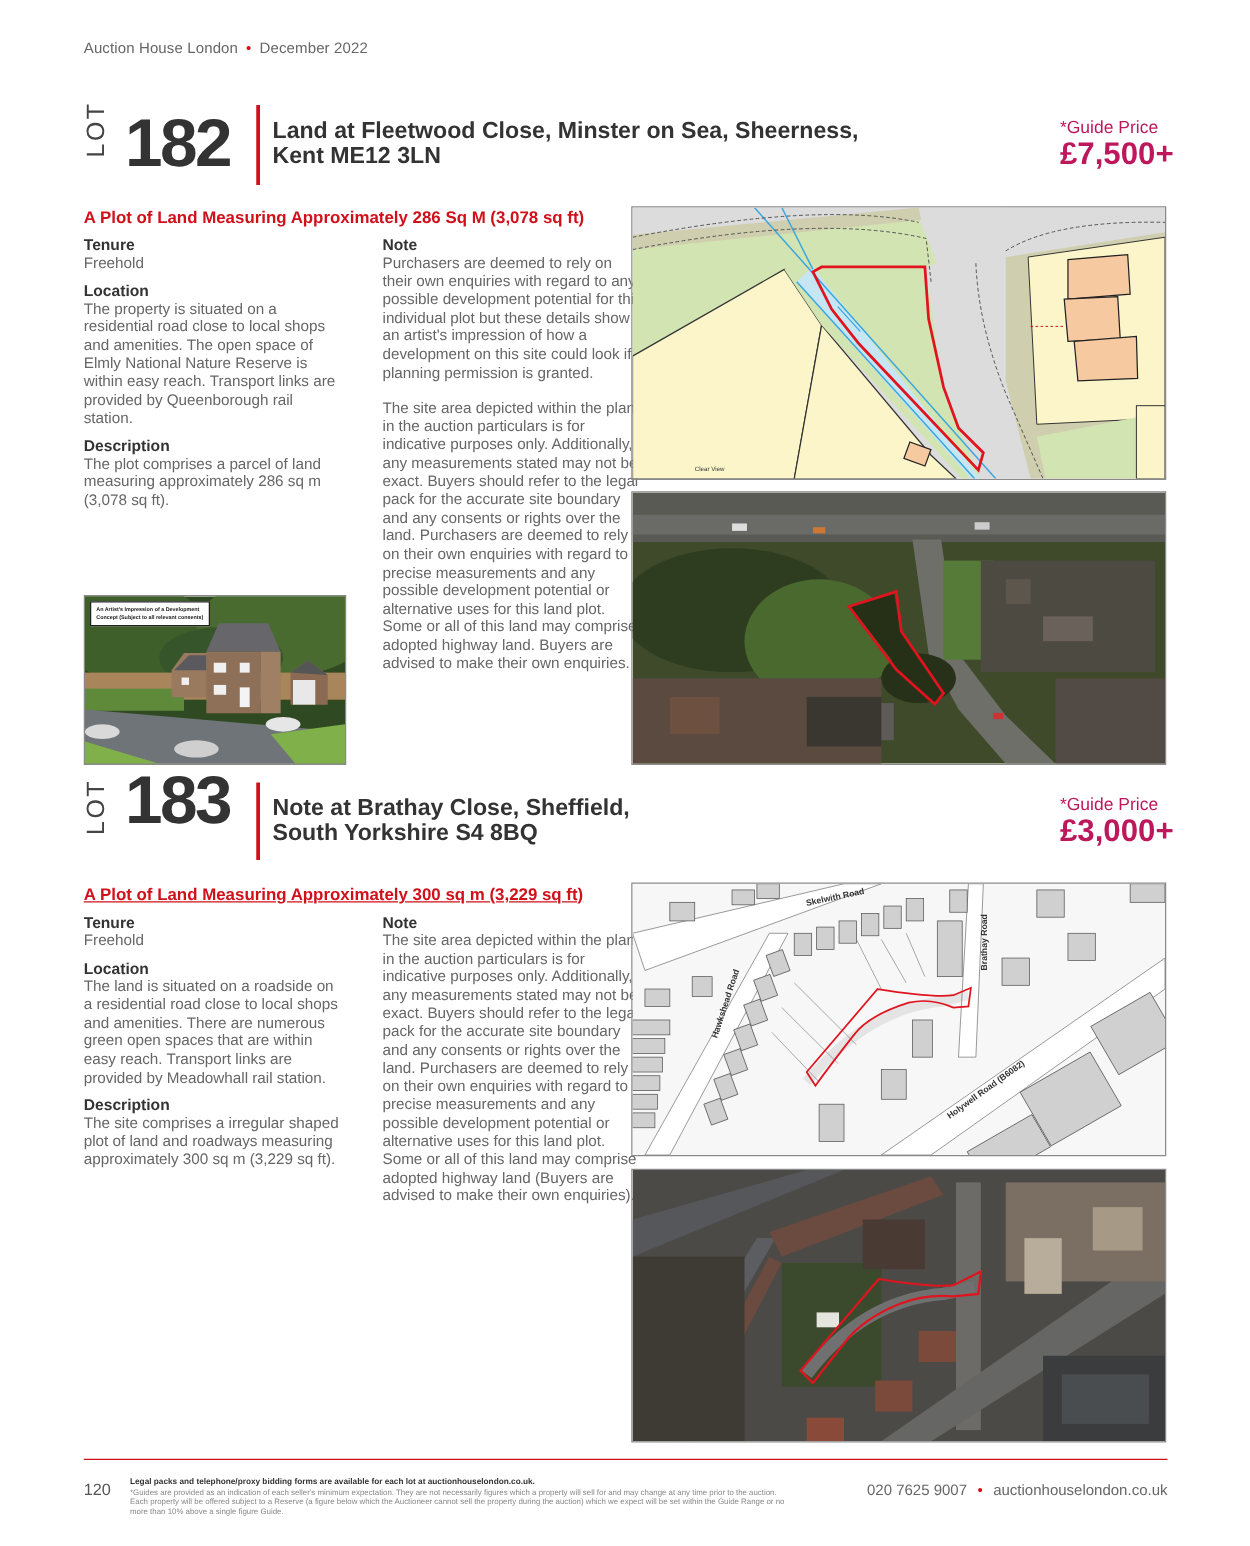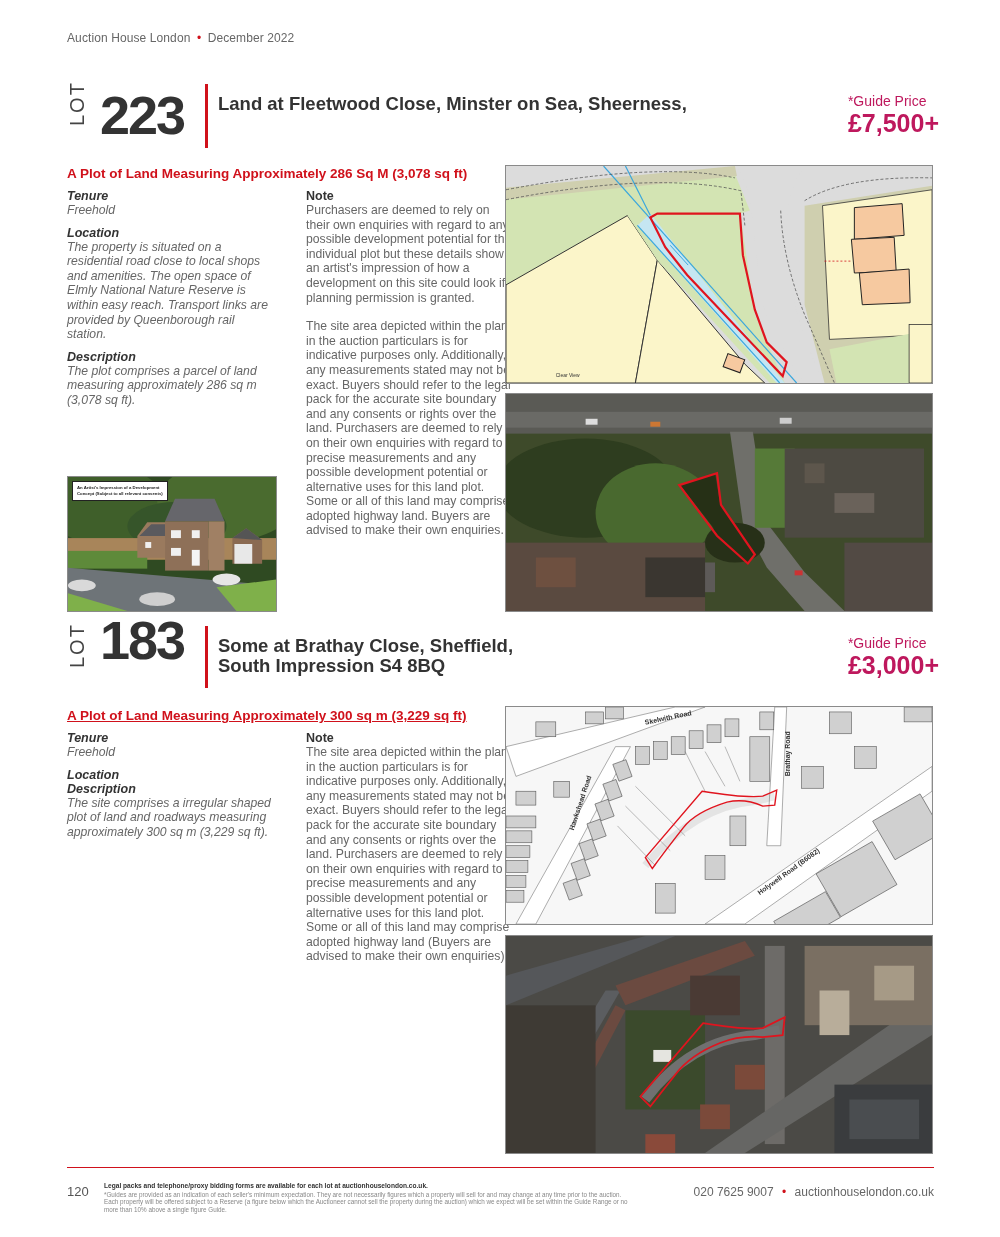--- a/index.html
+++ b/index.html
@@ -17,21 +17,21 @@
   .lot-address { position: absolute; left: 218px; font-family: "Liberation Sans", sans-serif; font-weight: bold; font-size: 18.5px; color: #333; line-height: 20px; }
   .guide { position: absolute; right: 61px; text-align: left; color: #be185d; font-family: "Liberation Sans", sans-serif; }
   .guide .gl { font-size: 14px; line-height: 16px; }
   .guide .gp { font-size: 25px; font-weight: bold; line-height: 28px; }
 
   .plot-title { position: absolute; left: 67px; font-family: "Liberation Sans", sans-serif; font-weight: bold; font-size: 13.5px; color: #d0111b; }
 
   .col { position: absolute; font-family: "Liberation Sans", sans-serif; font-size: 12.2px; line-height: 14.6px; color: #666; }
   .col h4 { font-size: 12.5px; color: #333; font-weight: bold; line-height: 14px; }
   .col p { margin-bottom: 8px; white-space: pre-line; }
-  .col-left { left: 67px; width: 210px; font-style: italic; }
+  .col-left { left: 67px; width: 210px; }
   .col-right { left: 286px; width: 208px; margin-left: 20px; }
 
   .img-box { position: absolute; border: 1px solid #8a8a8a; overflow: hidden; }
   .img-box svg { display: block; width: 100%; height: 100%; }
 
   .caption-box { position: absolute; left: 4px; top: 4px; background: #fff; border: 1px solid #222; font-size: 4.3px; font-weight: bold; color: #222; padding: 3px 4px; line-height: 6px; width: 96px; font-family: "Liberation Sans", sans-serif; }
 
   .footer-rule { position: absolute; left: 67px; top: 1167px; width: 867px; height: 1px; background: #d0111b; }
   .page-number { position: absolute; left: 67px; top: 1184px; font-size: 13px; color: #555; font-family: "Liberation Sans", sans-serif; }
   .footer-text { position: absolute; left: 104px; top: 1182px; width: 530px; font-family: "Liberation Sans", sans-serif; font-size: 6.3px; line-height: 7.6px; color: #888; }
@@ -45,24 +45,25 @@
 <div class="page-header">
   <span>Auction House London</span>
   <span class="dot">•</span>
   <span>December 2022</span>
 </div>
 
 <section class="lot" style="top:0;">
   <div class="lot-label" style="top:92px;">
     <span>LOT</span>
   </div>
-  <div class="lot-number" style="top:88px;">223</div>
+  <div class="lot-number" style="top:88px;">182</div>
   <div class="lot-divider" style="top:84px;height:64px;"></div>
   <div class="lot-address" style="top:94px;">
     <div>Land at Fleetwood Close, Minster on Sea, Sheerness,</div>
+    <div>Kent ME12 3LN</div>
   </div>
   <div class="guide" style="top:93px;">
     <div class="gl">*Guide Price</div>
     <div class="gp">£7,500+</div>
   </div>
 
   <div class="plot-title" style="top:166px;">A Plot of Land Measuring Approximately 286 Sq M (3,078 sq ft)</div>
 
   <div class="col col-left" style="top:189px;">
     <h4>Tenure</h4>
@@ -182,34 +183,35 @@
   </div>
 </section>
 
 <section class="lot" style="top:0;">
   <div class="lot-label" style="top:634px;">
     <span>LOT</span>
   </div>
   <div class="lot-number" style="top:613px;">183</div>
   <div class="lot-divider" style="top:626px;height:62px;"></div>
   <div class="lot-address" style="top:636px;">
-    <div>Some at Brathay Close, Sheffield,</div>
-    <div>South Impression S4 8BQ</div>
+    <div>Note at Brathay Close, Sheffield,</div>
+    <div>South Yorkshire S4 8BQ</div>
   </div>
   <div class="guide" style="top:635px;">
     <div class="gl">*Guide Price</div>
     <div class="gp">£3,000+</div>
   </div>
 
   <div class="plot-title" style="top:708px;text-decoration:underline;">A Plot of Land Measuring Approximately 300 sq m (3,229 sq ft)</div>
 
   <div class="col col-left" style="top:731px;">
     <h4>Tenure</h4>
     <p>Freehold</p>
     <h4>Location</h4>
+    <p>The land is situated on a roadside on a residential road close to local shops and amenities. There are numerous green open spaces that are within easy reach. Transport links are provided by Meadowhall rail station.</p>
     <h4>Description</h4>
     <p>The site comprises a irregular shaped plot of land and roadways measuring approximately 300 sq m (3,229 sq ft).</p>
   </div>
 
   <div class="col col-right" style="top:731px;">
     <h4>Note</h4>
     <p>The site area depicted within the plan in the auction particulars is for indicative purposes only. Additionally, any measurements stated may not be exact. Buyers should refer to the legal pack for the accurate site boundary and any consents or rights over the land. Purchasers are deemed to rely on their own enquiries with regard to precise measurements and any possible development potential or alternative uses for this land plot. Some or all of this land may comprise adopted highway land (Buyers are advised to make their own enquiries).</p>
   </div>
 
   <div class="img-box" style="left:505px;top:706px;width:428px;height:219px;">

